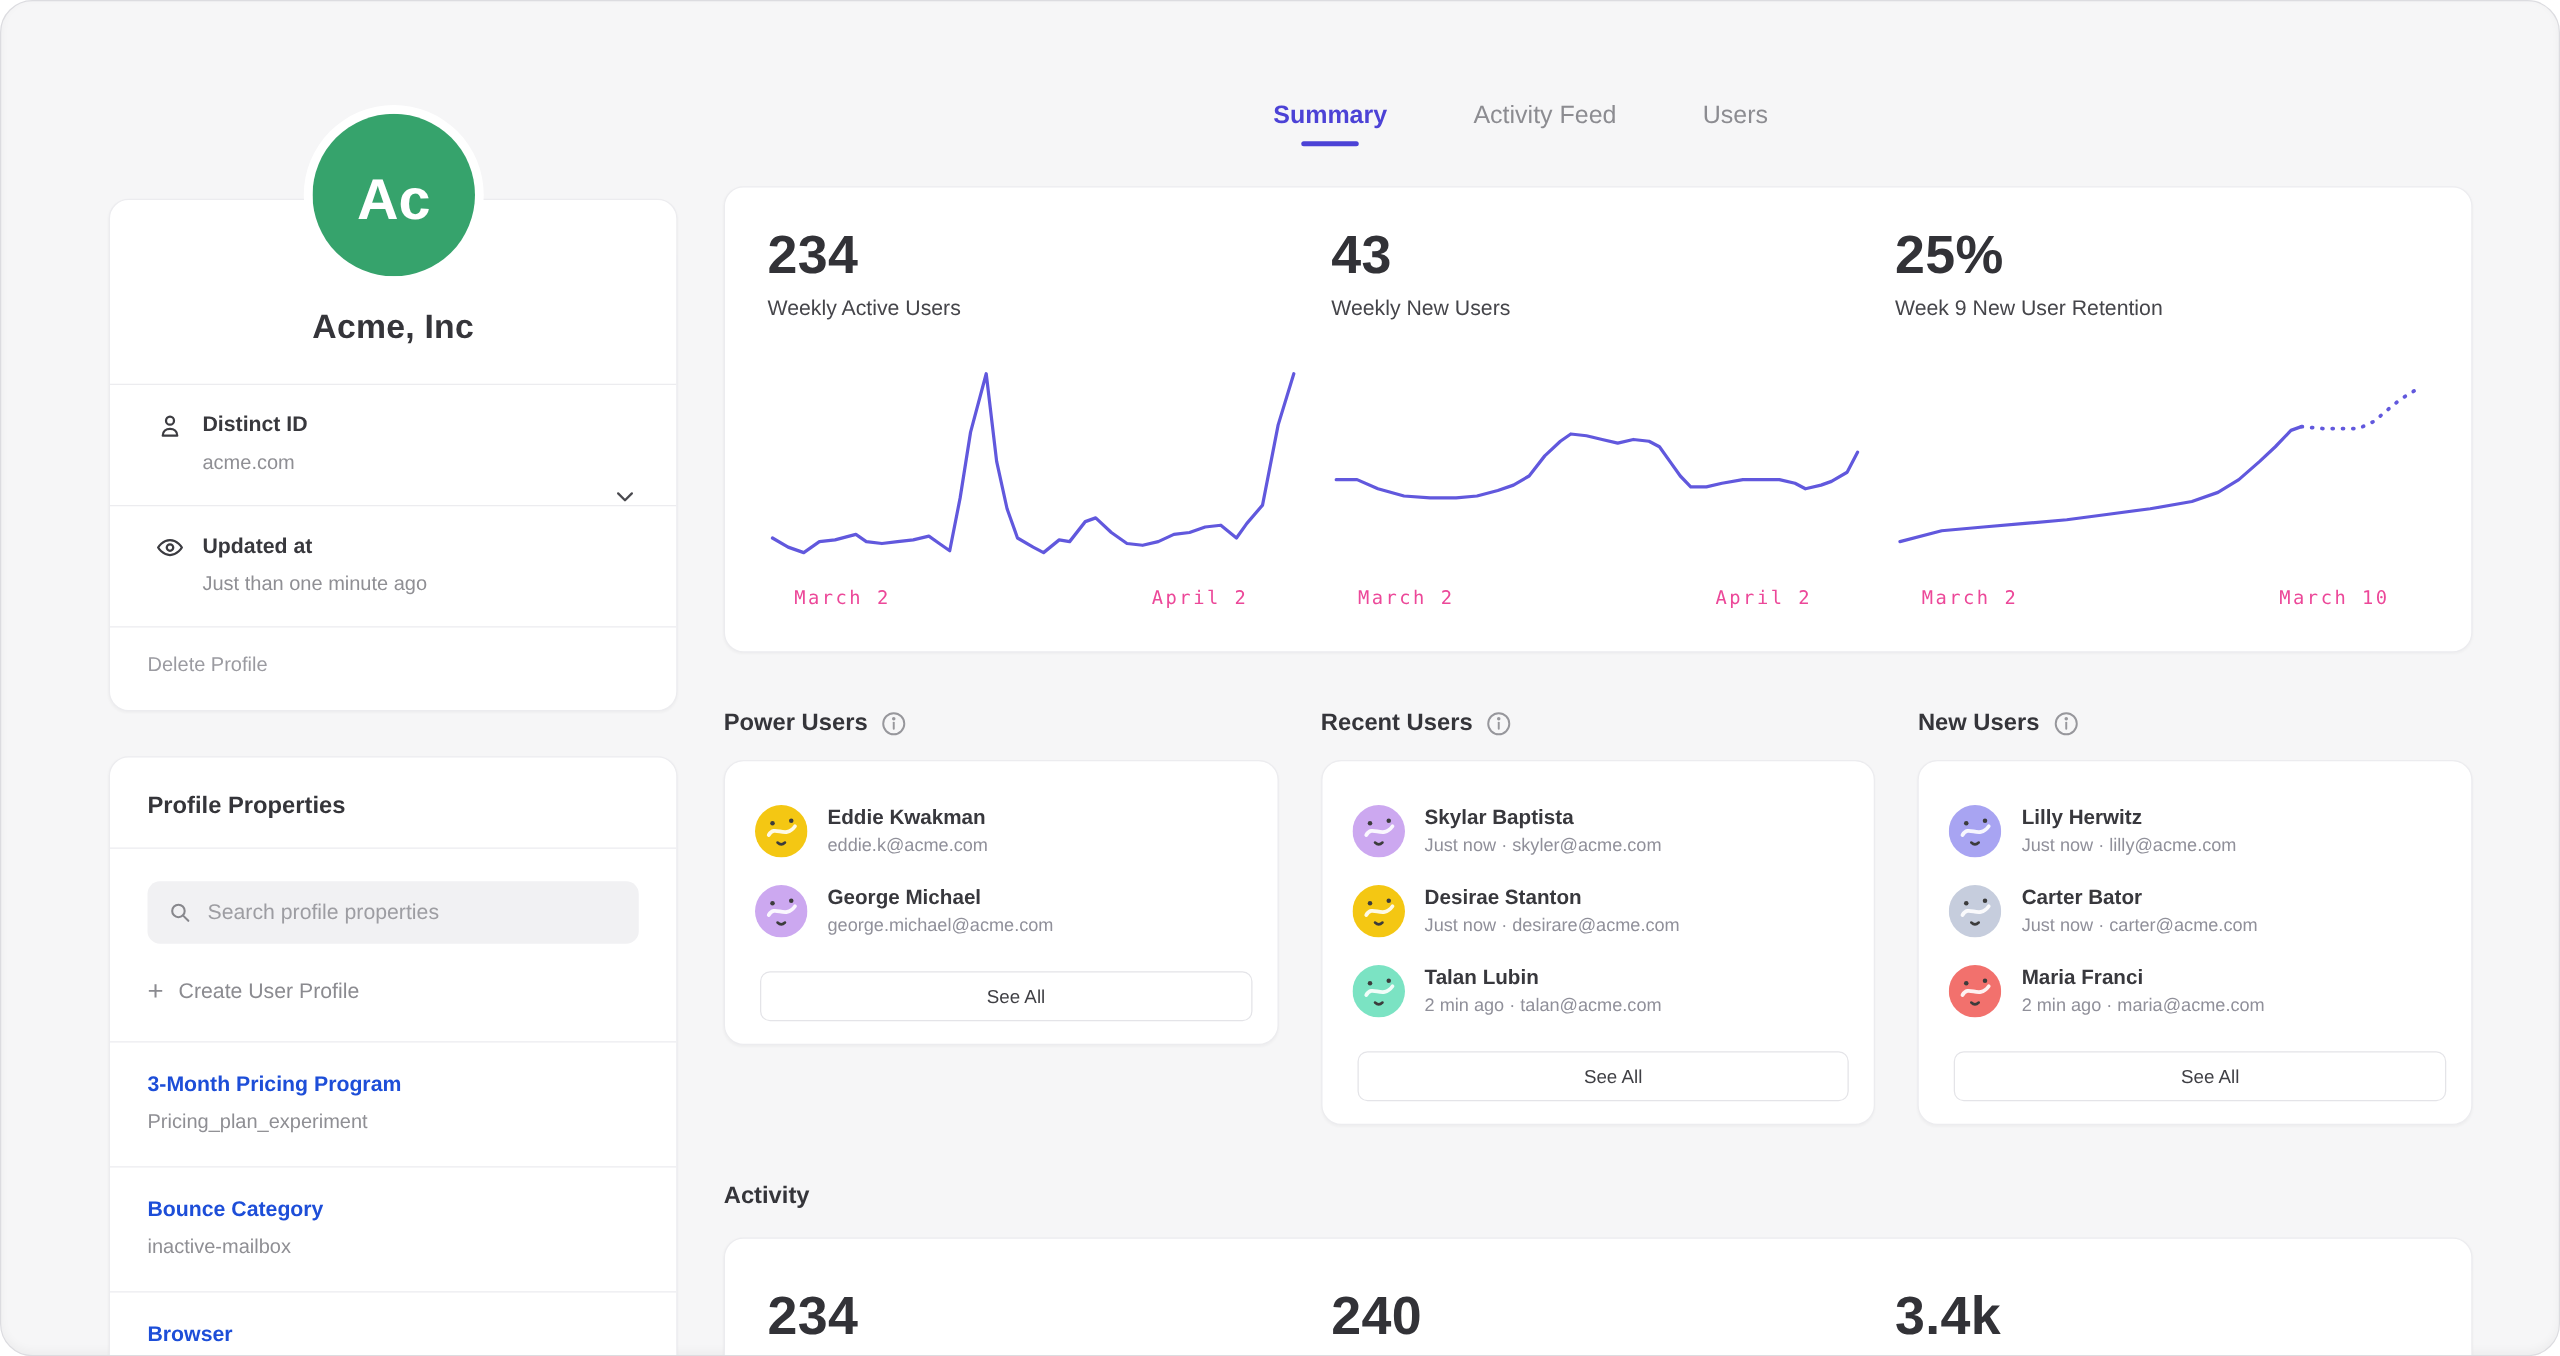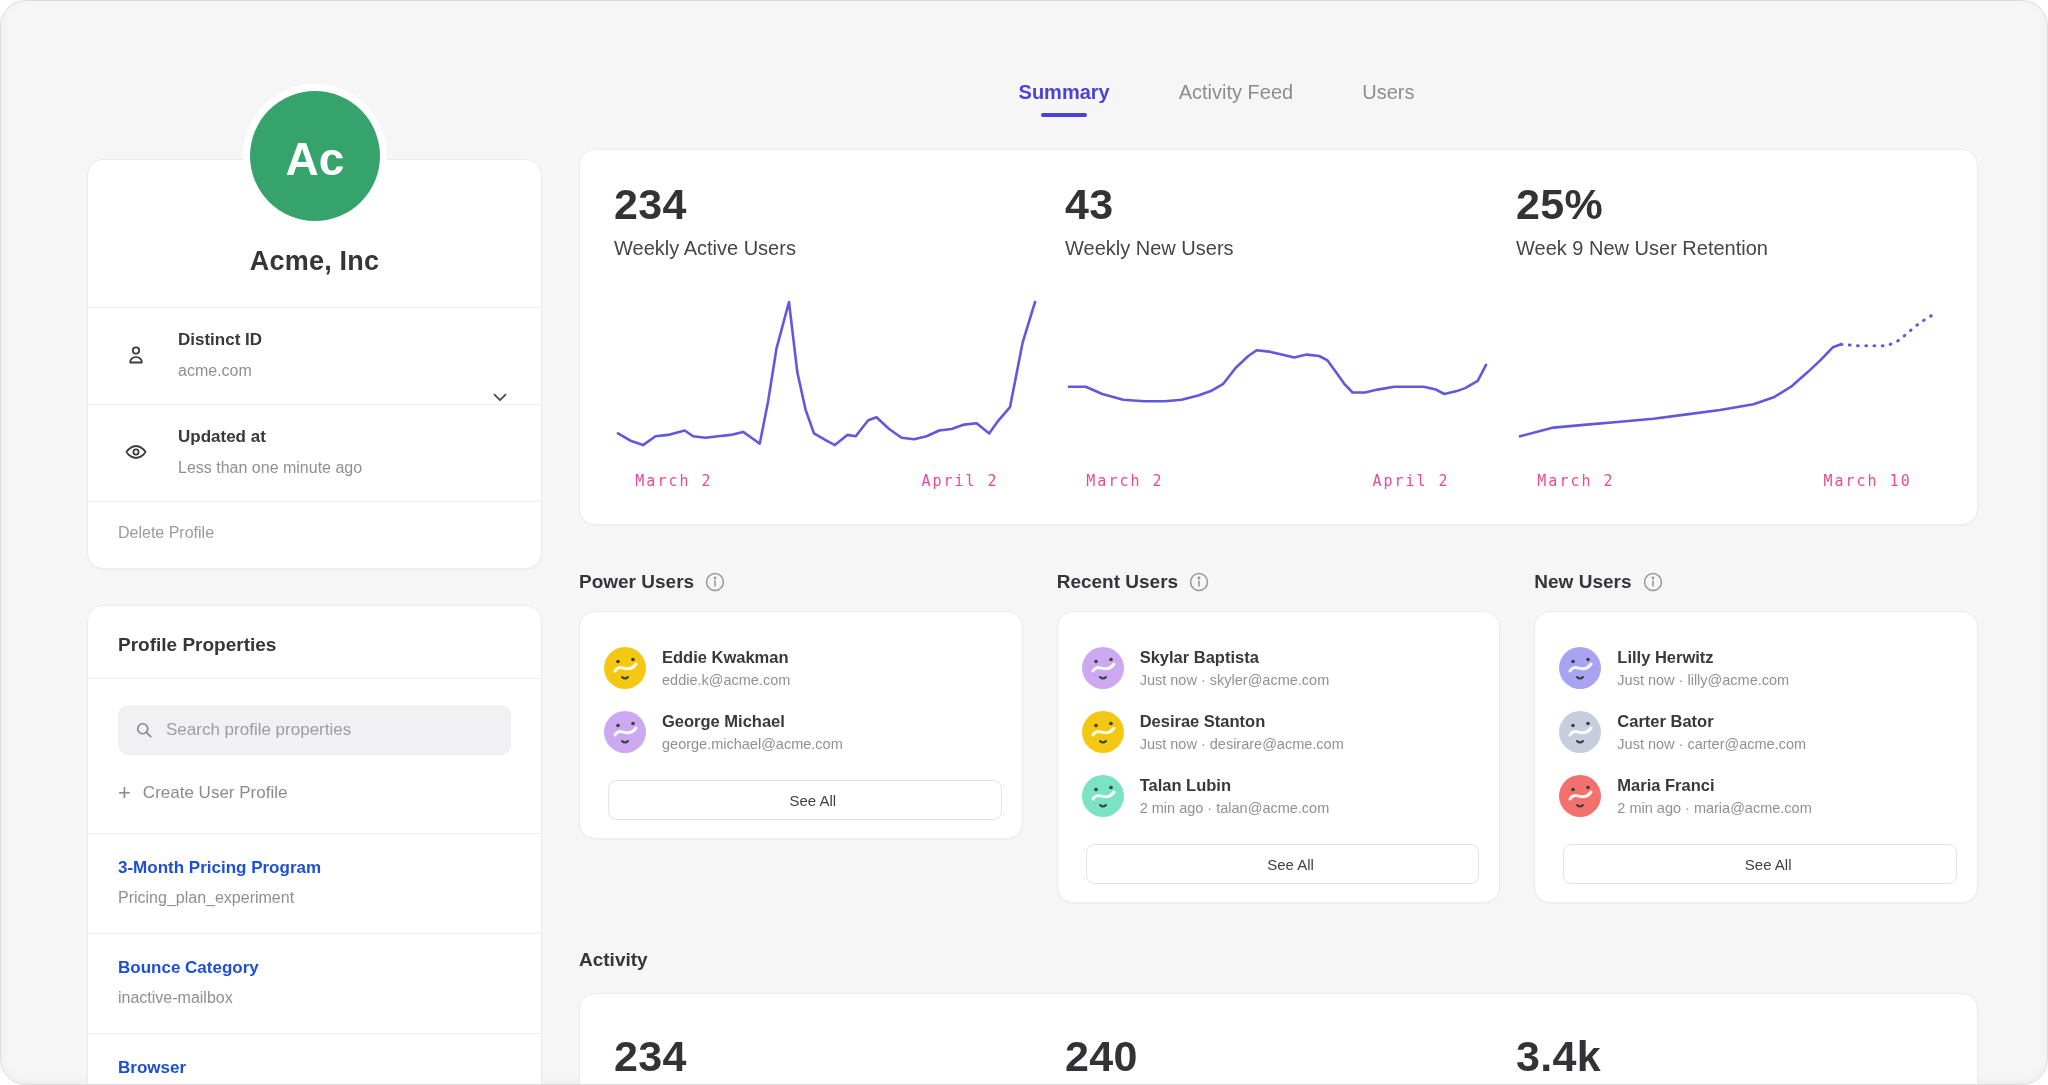--- a/index.html
+++ b/index.html
@@ -8,21 +8,21 @@
            border-radius:26px; overflow:hidden; box-shadow: inset 0 -3px 8px rgba(0,0,0,0.04); }
   .card { background:#ffffff; border:1px solid #ececef; border-radius:16px; box-shadow:0 1px 2px rgba(0,0,0,0.03); }
   .divider { height:1px; background:#ececef; width:100%; }
 
   
   .sidebar { position:absolute; left:86px; top:83px; width:455px; }
   .avatar-wrap { position:relative; display:flex; justify-content:center; z-index:2; }
   .avatar-ring { width:144px; height:144px; border-radius:50%; background:#ffffff; display:flex; align-items:center; justify-content:center; }
   .profile-card { position:relative; margin-top:-69px; padding-top:70px; z-index:1; }
   .company-name { text-align:center; font-size:27px; font-weight:700; color:#35353a; margin:16px 0 30px; letter-spacing:0.2px; }
-  .field-row { display:flex; align-items:center; padding:22px 28px 24px 36px; position:relative;gap:16px; }
+  .field-row { display:flex; align-items:flex-start; padding:22px 28px 24px 36px; position:relative; }
   .f-icon { width:24px; height:24px; color:#3c3c41; margin-right:14px; flex:none; margin-top:-1px; }
   .f-label { font-size:17px; font-weight:700; color:#38383d; }
   .f-value { font-size:16px; color:#8f8f94; margin-top:12px; }
   .chev { position:absolute; right:30px; top:78px; width:22px; height:22px; color:#4a4a4f; cursor:pointer; }
   .delete-link { display:block; width:100%; text-align:left; padding:22px 30px 26px; font-size:16px; color:#9b9ba1;
                  background:none; border:none; cursor:pointer; font-family:inherit; }
   .props-card { margin-top:36px; padding-bottom:40px; }
   .props-title { font-size:19px; font-weight:700; color:#35353a; padding:28px 30px 22px; }
   .props-body { padding:26px 30px 0; }
   .search-box { display:flex; align-items:center; background:#f1f1f3; border-radius:10px; height:50px; padding:0 16px; }
@@ -40,21 +40,21 @@
   
   .main { position:absolute; left:578px; top:0; width:1399px; }
   .tabs { display:flex; justify-content:center; gap:69px; margin-top:80px; transform:translateX(-62px); }
   .tab { font-size:20px; color:#8c8c91; cursor:pointer; text-align:center; font-weight:500; }
   .tab .underline { display:none; }
   .tab.active { color:#4c42d6; font-weight:700; }
   .tab.active .underline { display:block; width:46px; height:4px; border-radius:2px; background:#4c42d6; margin:9px auto 0; }
 
   .summary-card { margin-top:32px; padding:30px 34px 26px; display:grid; grid-template-columns:repeat(3,1fr); column-gap:24px; }
   .metric-value { font-size:43px; font-weight:800; color:#323237; letter-spacing:0.3px; }
-  .metric-label { font-size:20px; color:#45454a; font-weight:500; margin-top:8px; }
+  .metric-label { font-size:17px; color:#45454a; font-weight:500; margin-top:8px; }
   .chart { width:100%; height:170px; margin-top:30px; display:block; }
   .axis { position:relative; height:26px; margin-top:12px; }
   .ax { position:absolute; top:0; font-family:"DejaVu Sans Mono", monospace; font-size:15px; color:#ec4899; letter-spacing:2px; }
   .ax.a { left:5%; }
   .ax.b { left:72%; }
 
   .lists { margin-top:46px; display:grid; grid-template-columns:repeat(3,1fr); column-gap:34px; }
   .list-header { display:flex; align-items:center; gap:10px; margin-bottom:18px; }
   .list-header h3 { font-size:19px; font-weight:700; color:#35353a; }
   .info-icon { width:22px; height:22px; color:#97979c; }
@@ -113,21 +113,21 @@
 
       <div class="field-row">
         <span class="f-icon">
           <svg viewBox="0 0 24 24" fill="none" stroke="currentColor" stroke-width="1.8" stroke-linecap="round" stroke-linejoin="round">
             <path d="M2.5 12s3.5-6 9.5-6 9.5 6 9.5 6-3.5 6-9.5 6-9.5-6-9.5-6z"></path>
             <circle cx="12" cy="12" r="2.6"></circle>
           </svg>
         </span>
         <div class="f-main">
           <div class="f-label">Updated at</div>
-          <div class="f-value">Less than one minute ago</div>
+          <div class="f-value">Just than one minute ago</div>
         </div>
       </div>
       <div class="divider"></div>
 
       <button class="delete-link">Delete Profile</button>
     </section>
 
     <section class="card props-card">
       <div class="props-title">Profile Properties</div>
       <div class="divider"></div>

